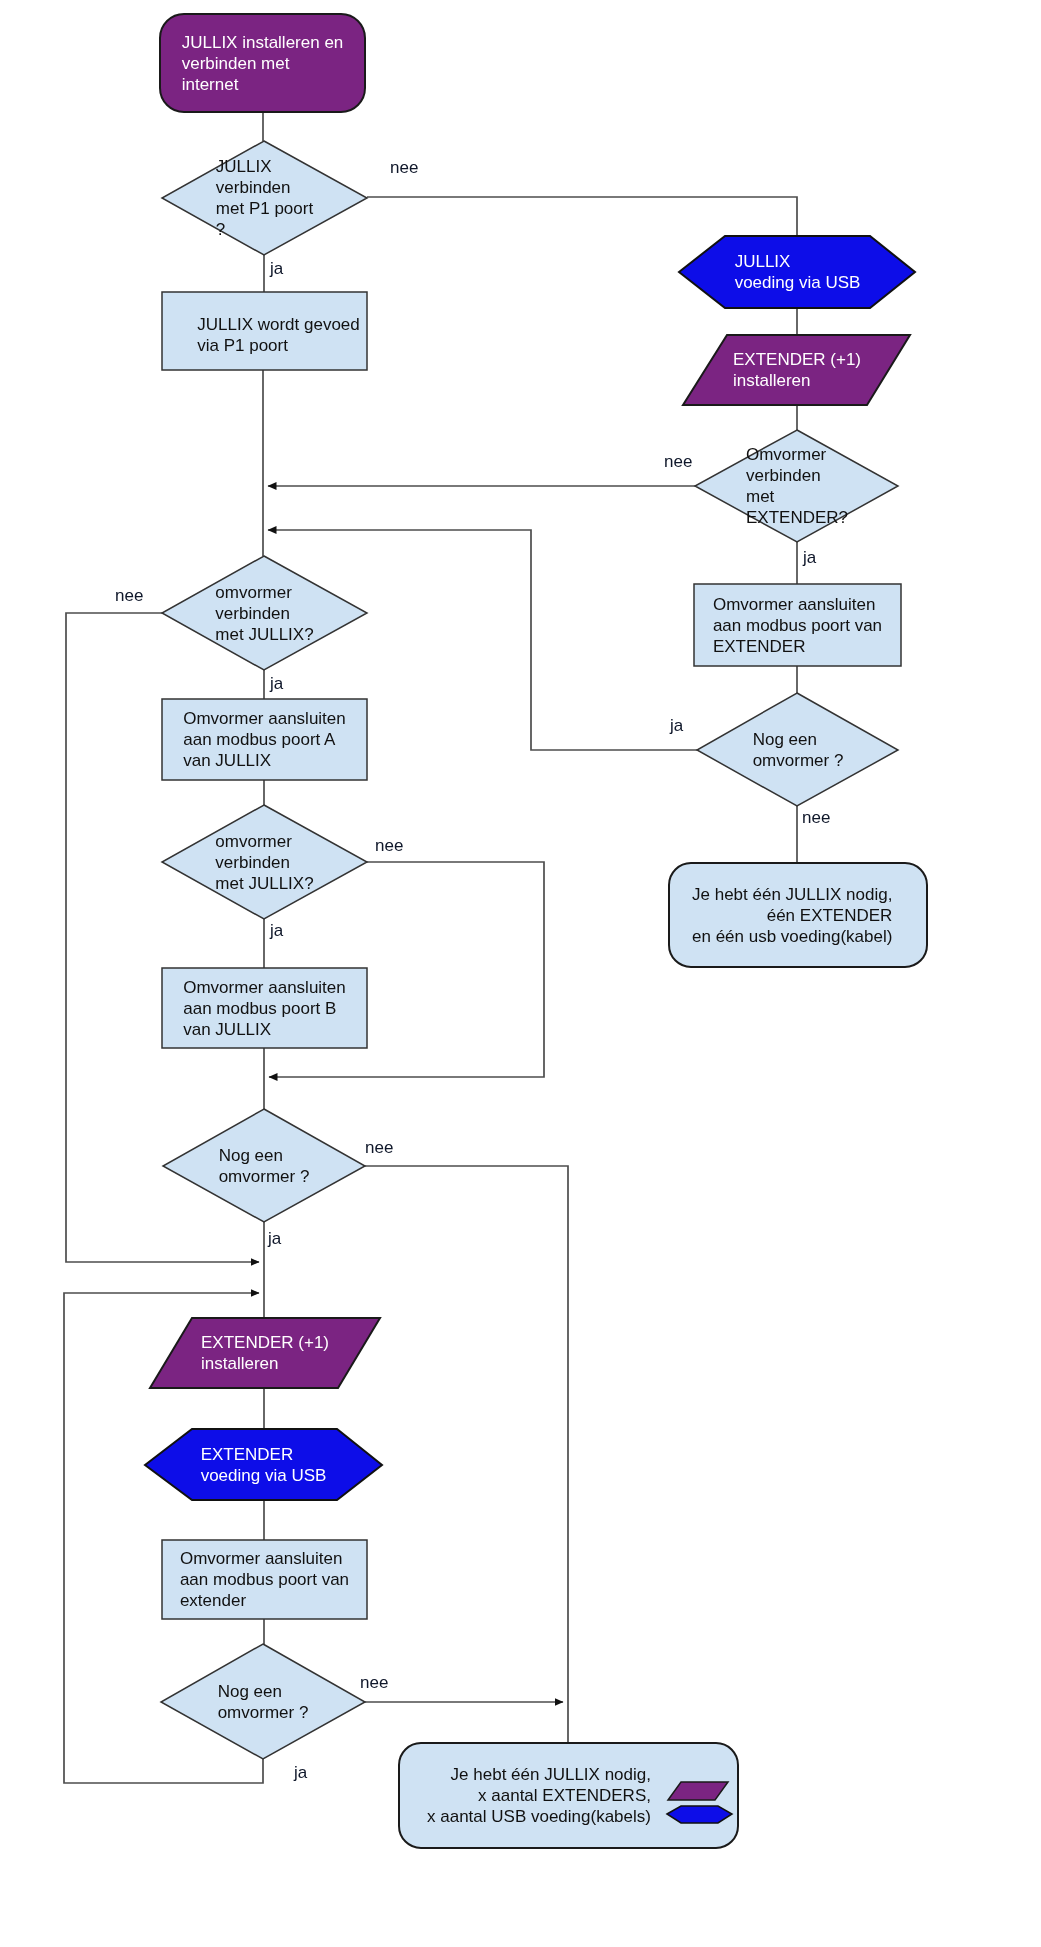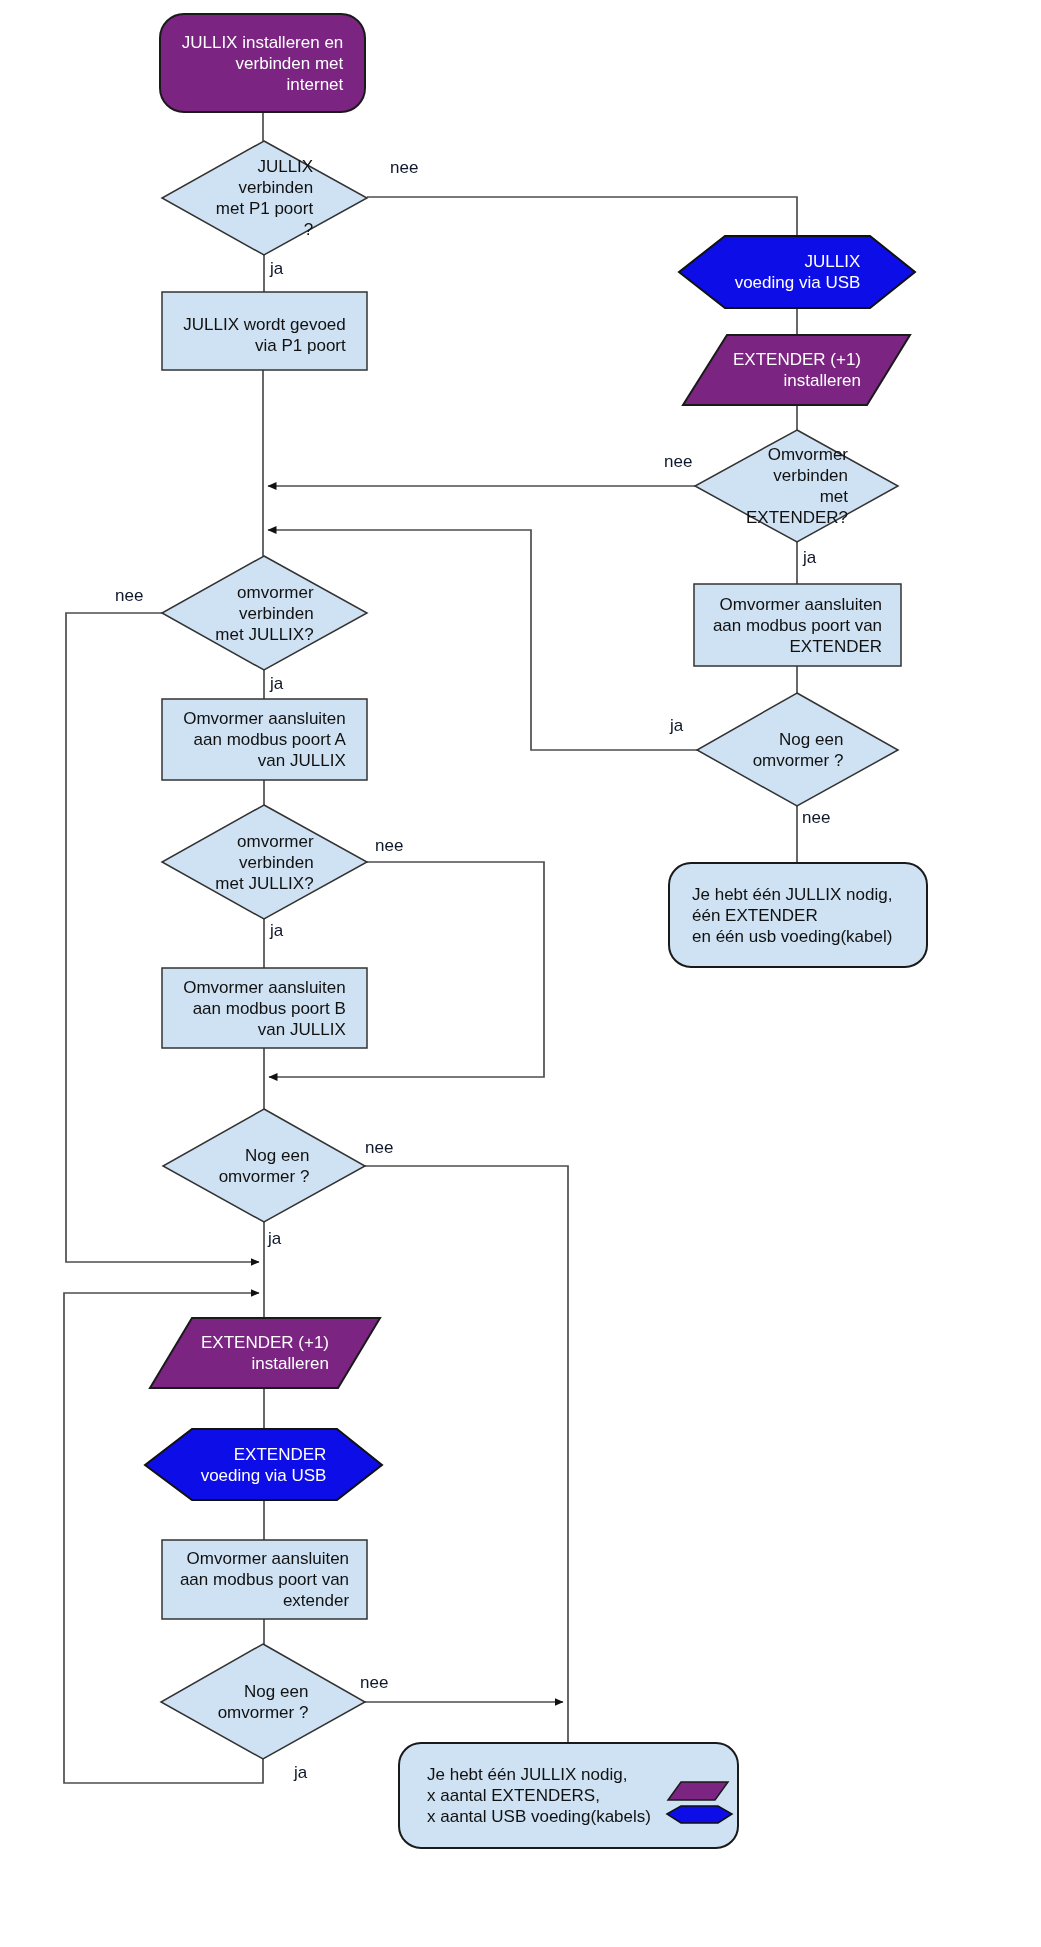--- a/index.html
+++ b/index.html
@@ -3,25 +3,25 @@
 <meta charset="utf-8">
 <style>
   html,body{margin:0;padding:0;background:#fff;}
   .canvas{
     position:relative;width:1041px;height:1947px;background:#ffffff;
     font-family:"Liberation Sans",sans-serif;overflow:hidden;
   }
   svg.layer{position:absolute;left:0;top:0;width:1041px;height:1947px;}
   .node-text{
     position:absolute;display:flex;align-items:center;justify-content:center;
-    text-align:right;white-space:pre-line;font-size:17px;line-height:21px;
+    text-align:left;white-space:pre-line;font-size:17px;line-height:21px;
     color:#111;pointer-events:none;box-sizing:border-box;
   }
   .node-text.light{color:#ffffff;}
-  .node-text.left-align{justify-content:flex-start;text-align:left;}
+  .node-text.left-align{justify-content:flex-start;text-align:right;}
   .edge-label{
     position:absolute;font-size:17px;line-height:20px;color:#0f172a;
     white-space:nowrap;pointer-events:none;
   }
 </style>
 </head>
 <body>
 
 <div class="canvas">
 
@@ -83,21 +83,21 @@
     <rect x="669" y="863" width="258" height="104" rx="22" stroke="#1a1a1a" stroke-width="2" fill="#CFE2F3"></rect>
   </svg>
 
   <div class="node-text light" style="left:160px;top:14px;width:205px;height:98px;">JULLIX installeren en
 verbinden met
 internet</div>
   <div class="node-text" style="left:162px;top:141px;width:205px;height:114px;">JULLIX
 verbinden
 met P1 poort
 ?</div>
-  <div class="node-text" style="left:162px;top:292px;width:205px;height:86px;">JULLIX wordt gevoed
+  <div class="node-text" style="left:176px;top:292px;width:205px;height:86px;">JULLIX wordt gevoed
 via P1 poort</div>
   <div class="node-text light" style="left:679px;top:236px;width:237px;height:72px;">JULLIX
 voeding via USB</div>
   <div class="node-text light" style="left:683px;top:335px;width:228px;height:70px;">EXTENDER (+1)
 installeren</div>
   <div class="node-text" style="left:695px;top:430px;width:204px;height:112px;">Omvormer
 verbinden
 met
 EXTENDER?</div>
   <div class="node-text" style="left:694px;top:584px;width:207px;height:82px;">Omvormer aansluiten

